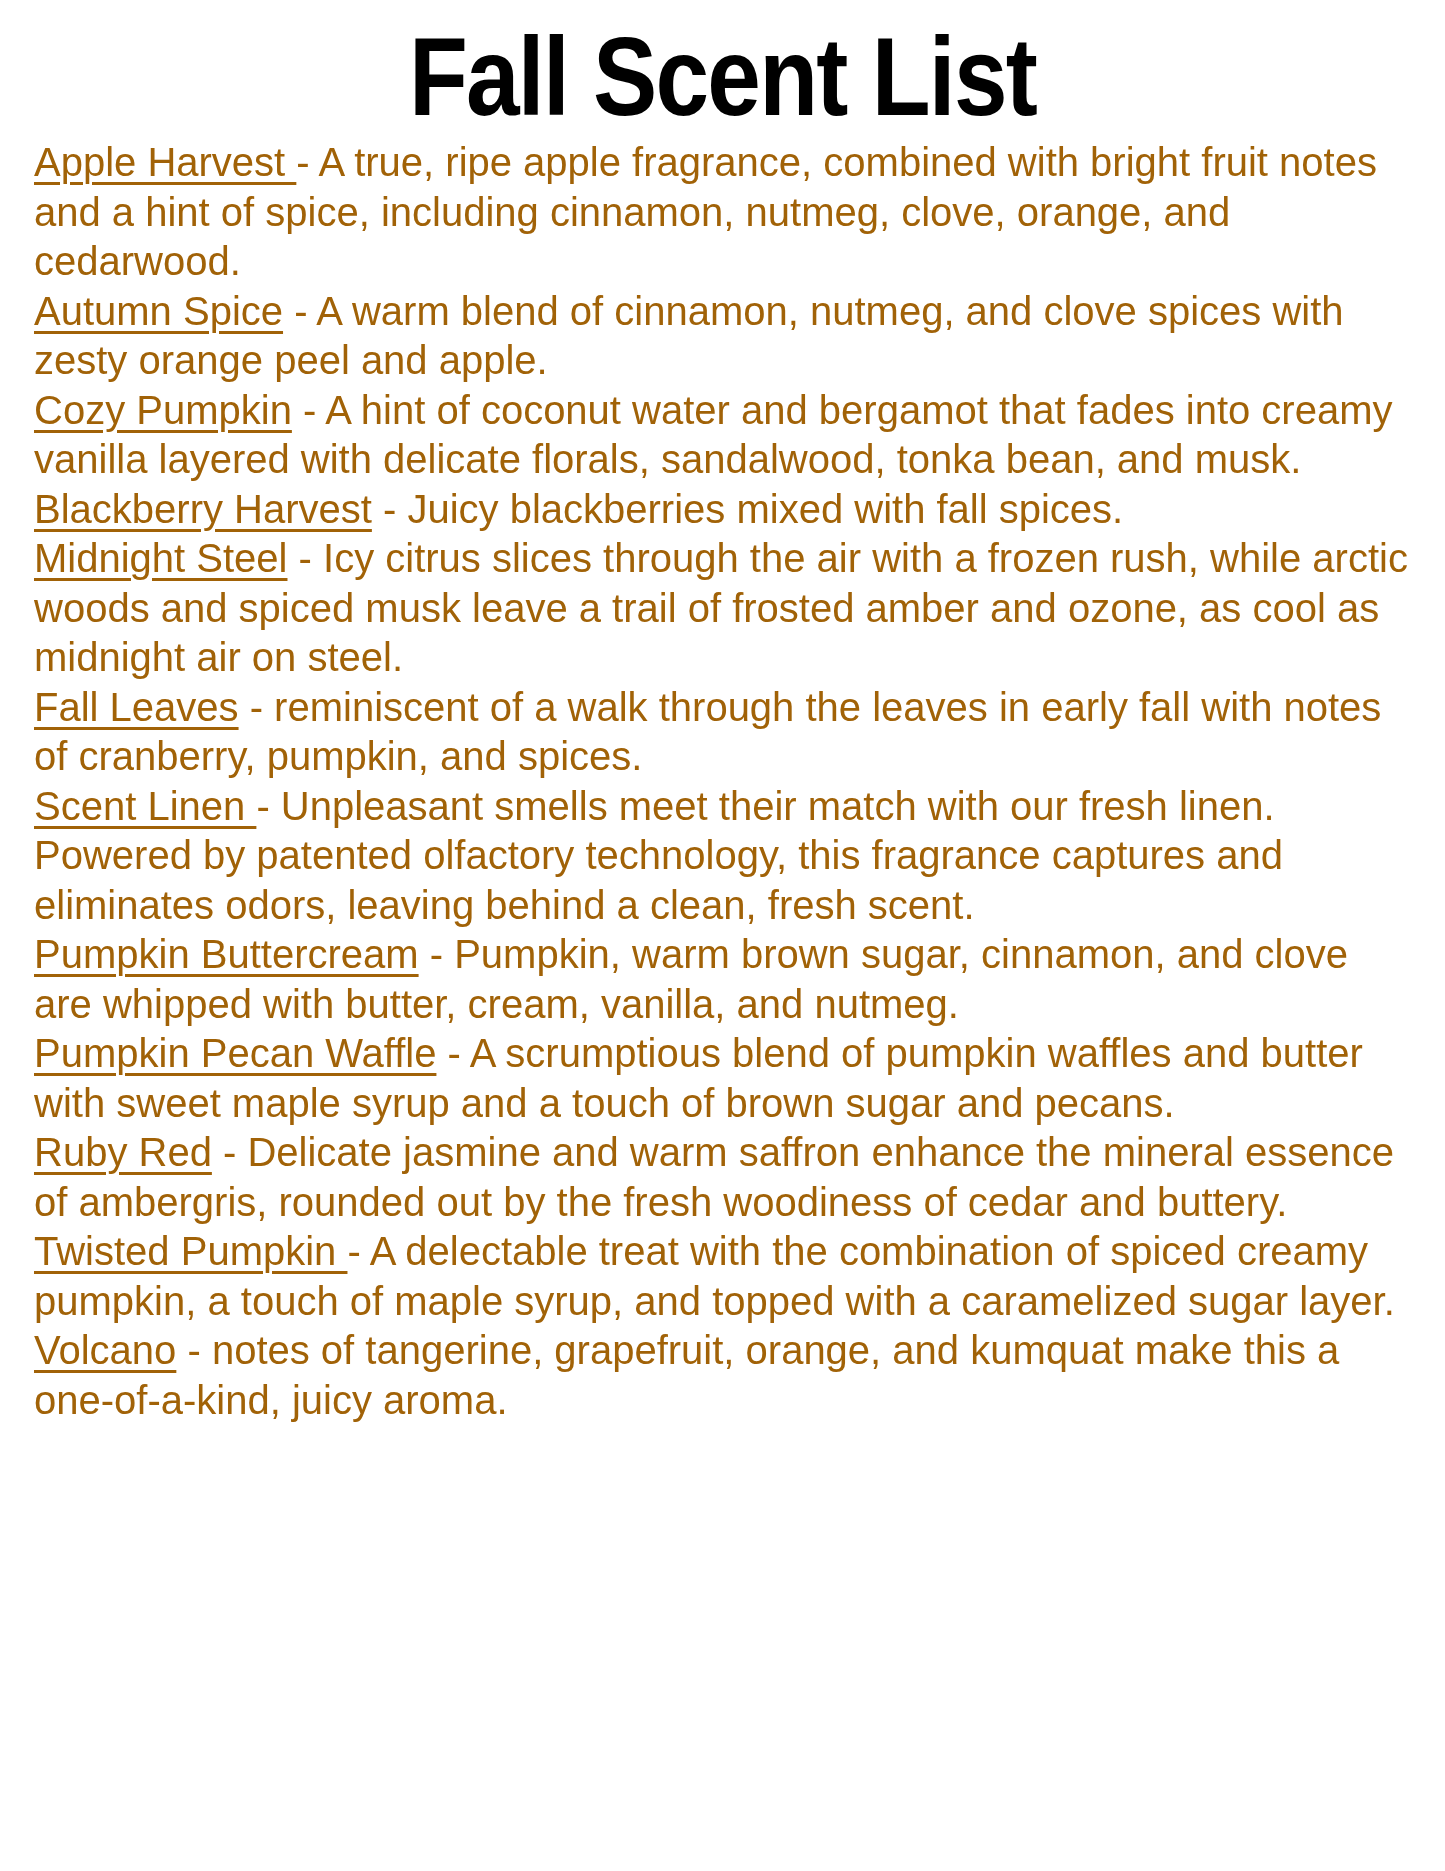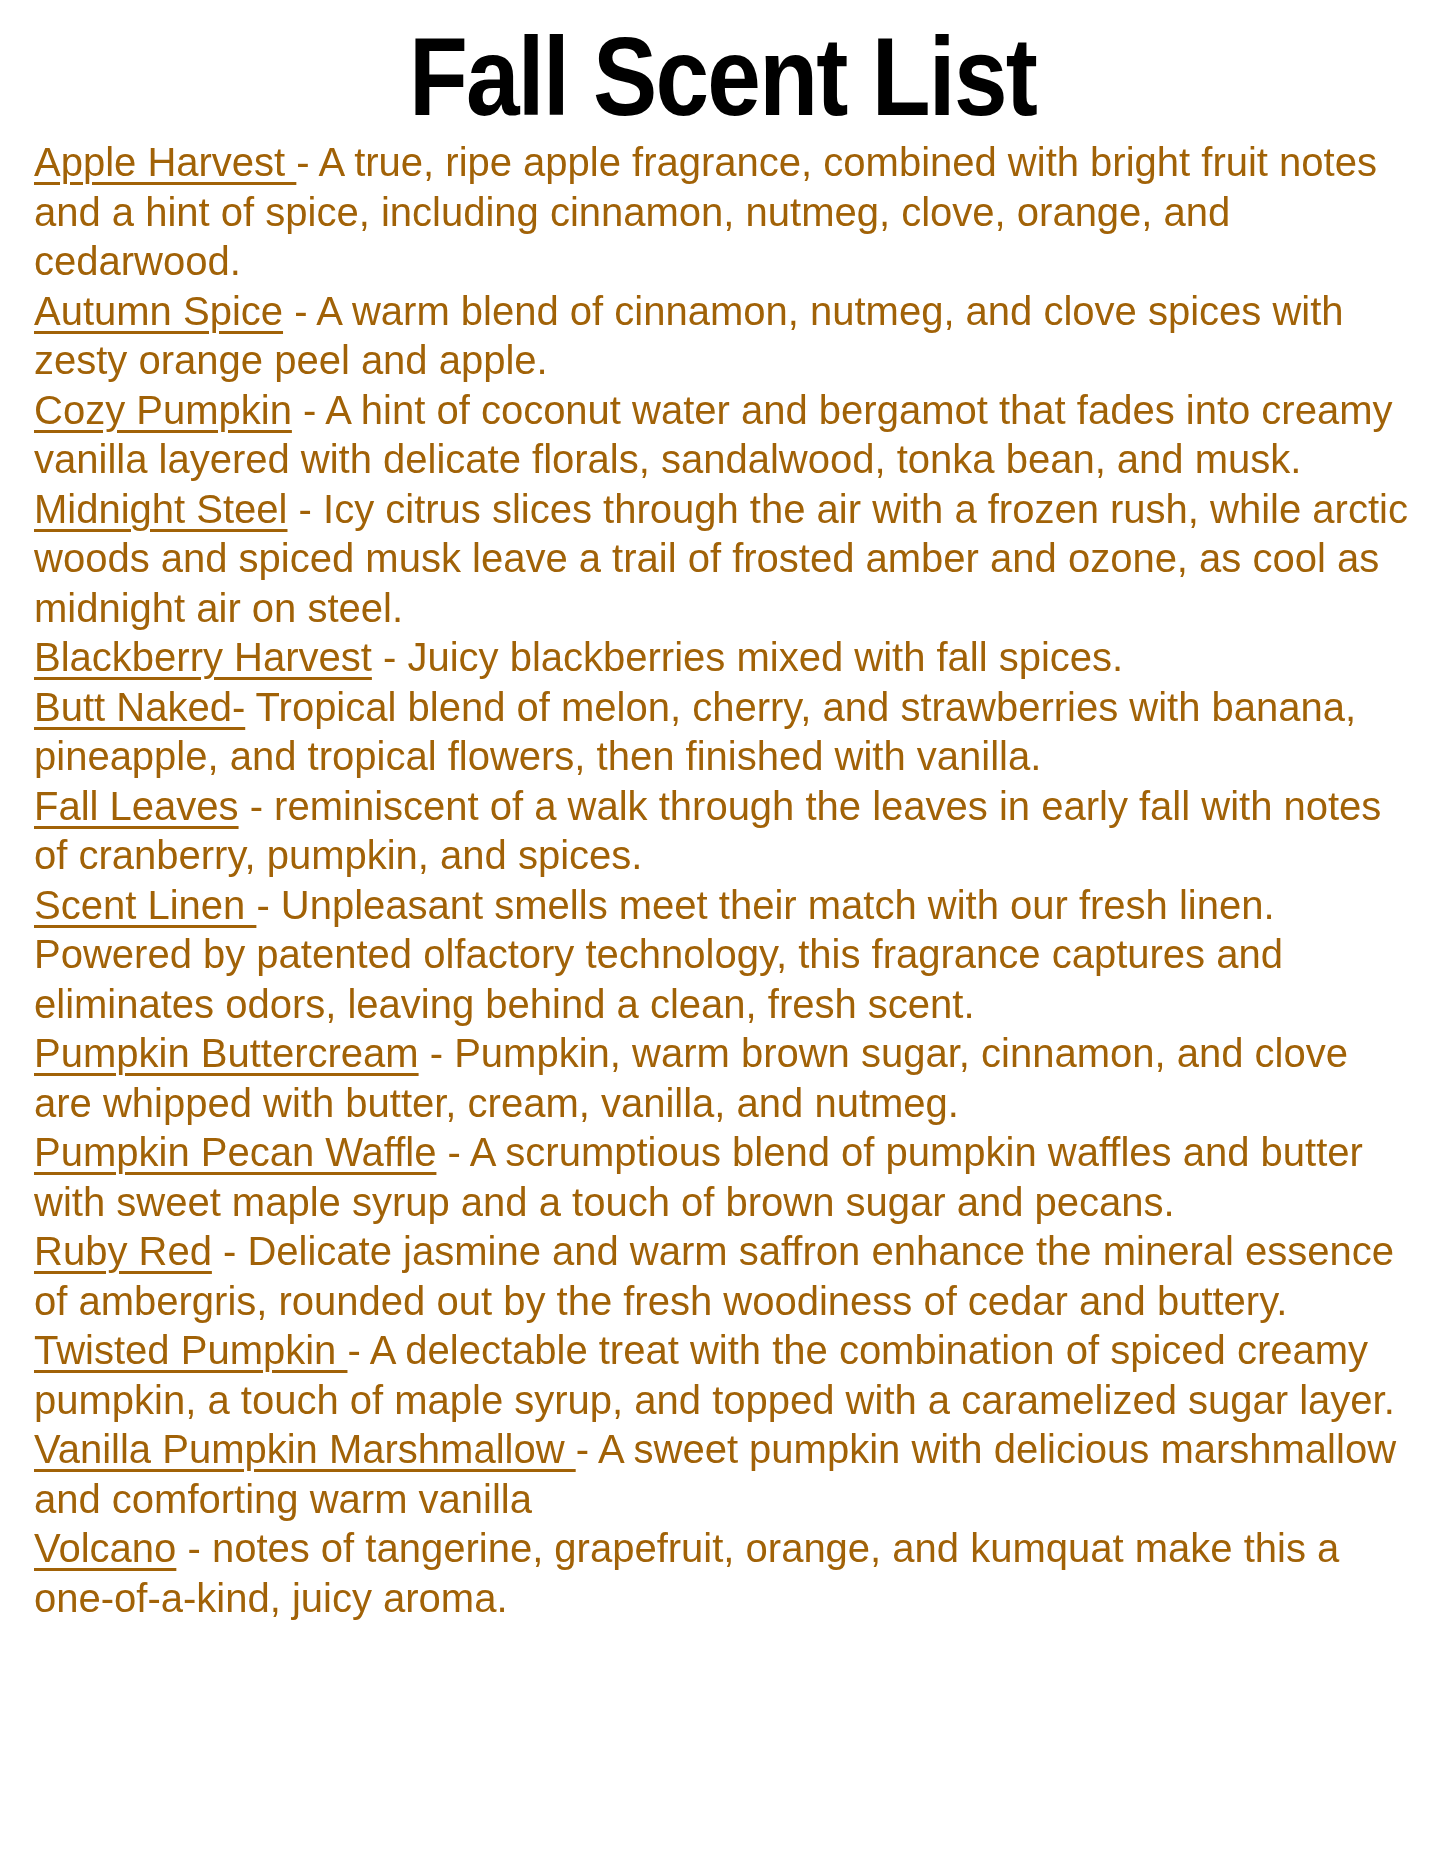--- a/index.html
+++ b/index.html
@@ -51,25 +51,23 @@
 </style>
 </head>
 <body>
 
 <div class="page">
   <h1 class="title">Fall Scent List</h1>
   <div class="entries">
     <p class="entry"><span class="scent-name">Apple Harvest </span><span class="scent-desc">- A true, ripe apple fragrance, combined with bright fruit notes and a hint of spice, including cinnamon, nutmeg, clove, orange, and cedarwood.</span></p>
     <p class="entry"><span class="scent-name">Autumn Spice</span><span class="scent-desc"> - A warm blend of cinnamon, nutmeg, and clove spices with zesty orange peel and apple.</span></p>
     <p class="entry"><span class="scent-name">Cozy Pumpkin</span><span class="scent-desc"> - A hint of coconut water and bergamot that fades into creamy vanilla layered with delicate florals, sandalwood, tonka bean, and musk.</span></p>
+    <p class="entry"><span class="scent-name">Blackberry Harvest</span><span class="scent-desc"> - Juicy blackberries mixed with fall spices.</span></p>
     <p class="entry"><span class="scent-name">Midnight Steel</span><span class="scent-desc"> - Icy citrus slices through the air with a frozen rush, while arctic woods and spiced musk leave a trail of frosted amber and ozone, as cool as midnight air on steel.</span></p>
-    <p class="entry"><span class="scent-name">Blackberry Harvest</span><span class="scent-desc"> - Juicy blackberries mixed with fall spices.</span></p>
-    <p class="entry"><span class="scent-name">Butt Naked-</span><span class="scent-desc"> Tropical blend of melon, cherry, and strawberries with banana, pineapple, and tropical flowers, then finished with vanilla.</span></p>
     <p class="entry"><span class="scent-name">Fall Leaves</span><span class="scent-desc"> - reminiscent of a walk through the leaves in early fall with notes of cranberry, pumpkin, and spices.</span></p>
     <p class="entry"><span class="scent-name">Scent Linen </span><span class="scent-desc">- Unpleasant smells meet their match with our fresh linen. Powered by patented olfactory technology, this fragrance captures and eliminates odors, leaving behind a clean, fresh scent.</span></p>
     <p class="entry"><span class="scent-name">Pumpkin Buttercream</span><span class="scent-desc"> - Pumpkin, warm brown sugar, cinnamon, and clove are whipped with butter, cream, vanilla, and nutmeg.</span></p>
     <p class="entry"><span class="scent-name">Pumpkin Pecan Waffle</span><span class="scent-desc"> - A scrumptious blend of pumpkin waffles and butter with sweet maple syrup and a touch of brown sugar and pecans.</span></p>
     <p class="entry"><span class="scent-name">Ruby Red</span><span class="scent-desc"> - Delicate jasmine and warm saffron enhance the mineral essence of ambergris, rounded out by the fresh woodiness of cedar and buttery.</span></p>
     <p class="entry"><span class="scent-name">Twisted Pumpkin </span><span class="scent-desc">- A delectable treat with the combination of spiced creamy pumpkin, a touch of maple syrup, and topped with a caramelized sugar layer.</span></p>
-    <p class="entry"><span class="scent-name">Vanilla Pumpkin Marshmallow </span><span class="scent-desc">- A sweet pumpkin with delicious marshmallow and comforting warm vanilla</span></p>
     <p class="entry"><span class="scent-name">Volcano</span><span class="scent-desc"> - notes of tangerine, grapefruit, orange, and kumquat make this a one-of-a-kind, juicy aroma.</span></p>
   </div>
 </div>
 
 </body></html>

